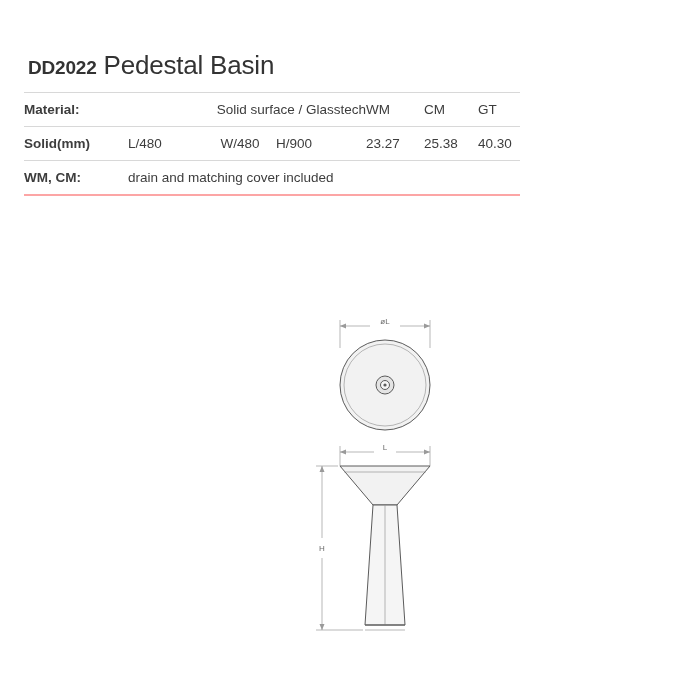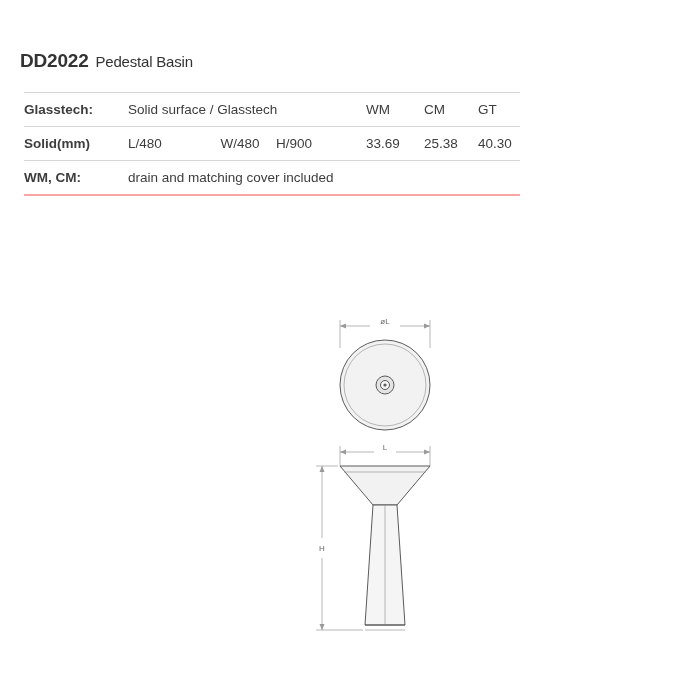--- a/index.html
+++ b/index.html
@@ -12,34 +12,34 @@
     height: 700px;
     font-family: "Liberation Sans", sans-serif;
     color: #3a3a3a;
     position: relative;
     overflow: hidden;
   }
 
   
   .title-row {
     position: absolute;
-    left: 20px;
+    left: 28px;
     top: 50px;
     display: flex;
     align-items: baseline;
     gap: 7px;
   }
   .title-code {
     font-size: 19px;
     font-weight: bold;
     color: #333333;
     letter-spacing: -0.2px;
   }
   .title-name {
-    font-size: 15px;
+    font-size: 26px;
     font-weight: normal;
     color: #333333;
     letter-spacing: -0.2px;
   }
 
   
   .spec-table {
     position: absolute;
     left: 24px;
     top: 92px;
@@ -63,21 +63,21 @@
     font-weight: bold;
     color: #2f2f2f;
   }
   .c-label  { width: 104px; }
   .c-v1     { width: 76px; }
   .c-v2     { width: 72px; text-align: center; }
   .c-v3     { width: 90px; margin-left: 14px; }
   .c-wm     { width: 58px; }
   .c-cm     { width: 54px; }
   .c-gt     { width: 42px; }
-  .mat-value { padding-left: 0; }
+  .mat-value { padding-left: 0; text-align: right; }
   .note-cell { padding-left: 0; }
 
   
   .drawing {
     position: absolute;
     left: 300px;
     top: 300px;
     width: 180px;
     height: 360px;
   }
@@ -97,32 +97,32 @@
 <body>
 
 <div class="title-row">
   <span class="title-code">DD2022</span>
   <span class="title-name">Pedestal Basin</span>
 </div>
 
 <table class="spec-table">
   <tbody>
     <tr>
-      <td class="c-label lbl">Glasstech:</td>
+      <td class="c-label lbl">Material:</td>
       <td class="mat-value" colspan="3">Solid surface / Glasstech</td>
       <td class="c-wm">WM</td>
       <td class="c-cm">CM</td>
       <td class="c-gt">GT</td>
     </tr>
     <tr>
       <td class="c-label lbl">Solid(mm)</td>
       <td class="c-v1">L/480</td>
       <td class="c-v2">W/480</td>
       <td class="c-v3">H/900</td>
-      <td class="c-wm">33.69</td>
+      <td class="c-wm">23.27</td>
       <td class="c-cm">25.38</td>
       <td class="c-gt">40.30</td>
     </tr>
     <tr>
       <td class="c-label lbl">WM, CM:</td>
       <td class="note-cell" colspan="6">drain and matching cover included</td>
     </tr>
   </tbody>
 </table>
 

